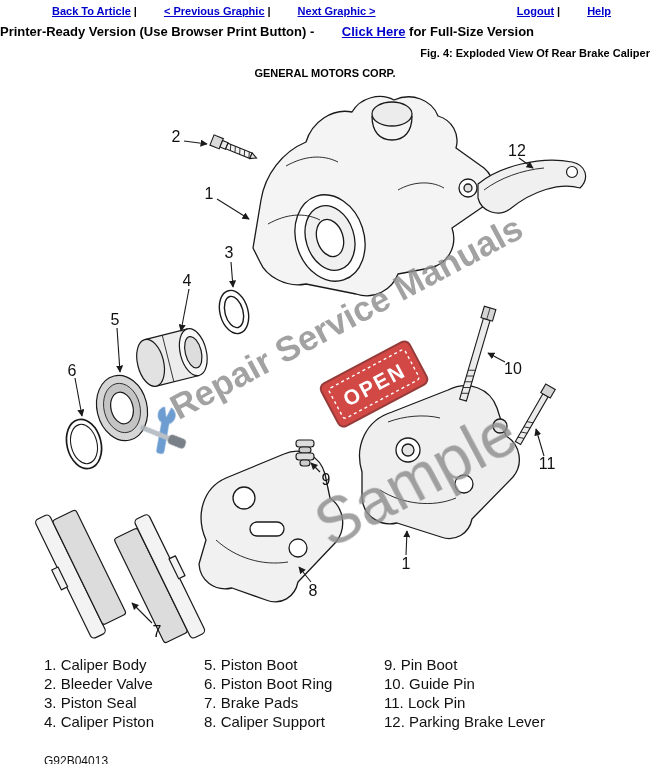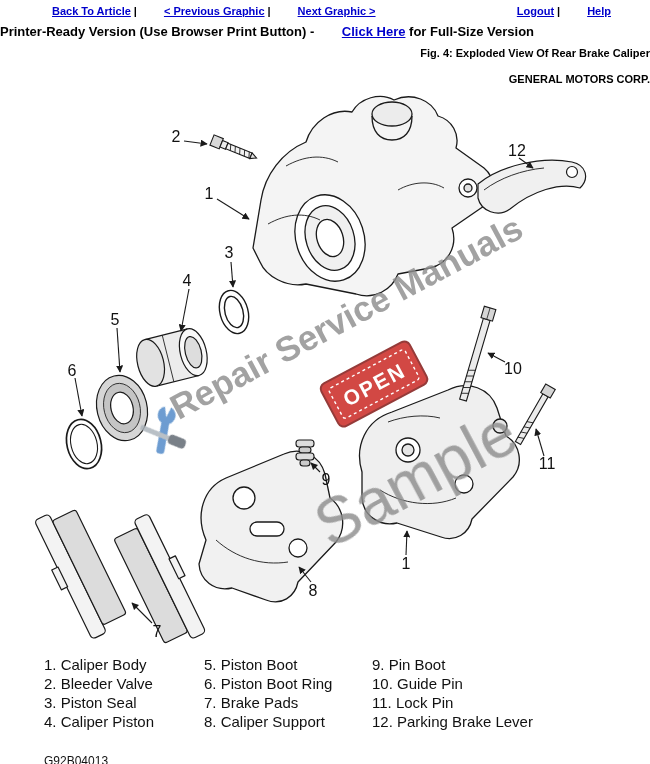--- a/index.html
+++ b/index.html
@@ -9,21 +9,21 @@
     font-family:"Liberation Sans", sans-serif; color:#000;
   }
   .topbar{
     display:flex; justify-content:space-between; align-items:baseline;
     padding:5px 39px 0 28px; font-size:11px; font-weight:bold;
   }
   .navlink{ color:#0000cc; text-decoration:underline; font-weight:bold; cursor:pointer;padding-left:24px; }
   .sep{ margin:0 3px; color:#000; }
   .printer-line{ font-size:13px; font-weight:bold; margin-top:7px; }
   .fig-caption{ text-align:right; font-size:11px; font-weight:bold; margin-top:8px; }
-  .company{ text-align:right; font-size:11px; font-weight:bold; margin-top:14px; }
+  .company{ text-align:center; font-size:11px; font-weight:bold; margin-top:8px; }
   .diagram{ position:absolute; left:0; top:70px; }
   .legend{ position:absolute; left:0; top:655px; width:650px; font-size:15px; color:#111; }
   .legend-col{ position:absolute; top:0; }
   .legend-item{ line-height:19px; white-space:nowrap; }
   .footer-code{ position:absolute; left:44px; top:754px; font-size:12px; color:#111; }
 </style>
 </head>
 <body>
 
 <div class="topbar">
@@ -214,21 +214,21 @@
     <div class="legend-item">2. Bleeder Valve</div>
     <div class="legend-item">3. Piston Seal</div>
     <div class="legend-item">4. Caliper Piston</div>
   </div>
   <div class="legend-col" style="left:204px">
     <div class="legend-item">5. Piston Boot</div>
     <div class="legend-item">6. Piston Boot Ring</div>
     <div class="legend-item">7. Brake Pads</div>
     <div class="legend-item">8. Caliper Support</div>
   </div>
-  <div class="legend-col" style="left:372px">
+  <div class="legend-col" style="left:384px">
     <div class="legend-item">9. Pin Boot</div>
     <div class="legend-item">10. Guide Pin</div>
     <div class="legend-item">11. Lock Pin</div>
     <div class="legend-item">12. Parking Brake Lever</div>
   </div>
 </div>
 
 <div class="footer-code">G92B04013</div>
 
 </body></html>

